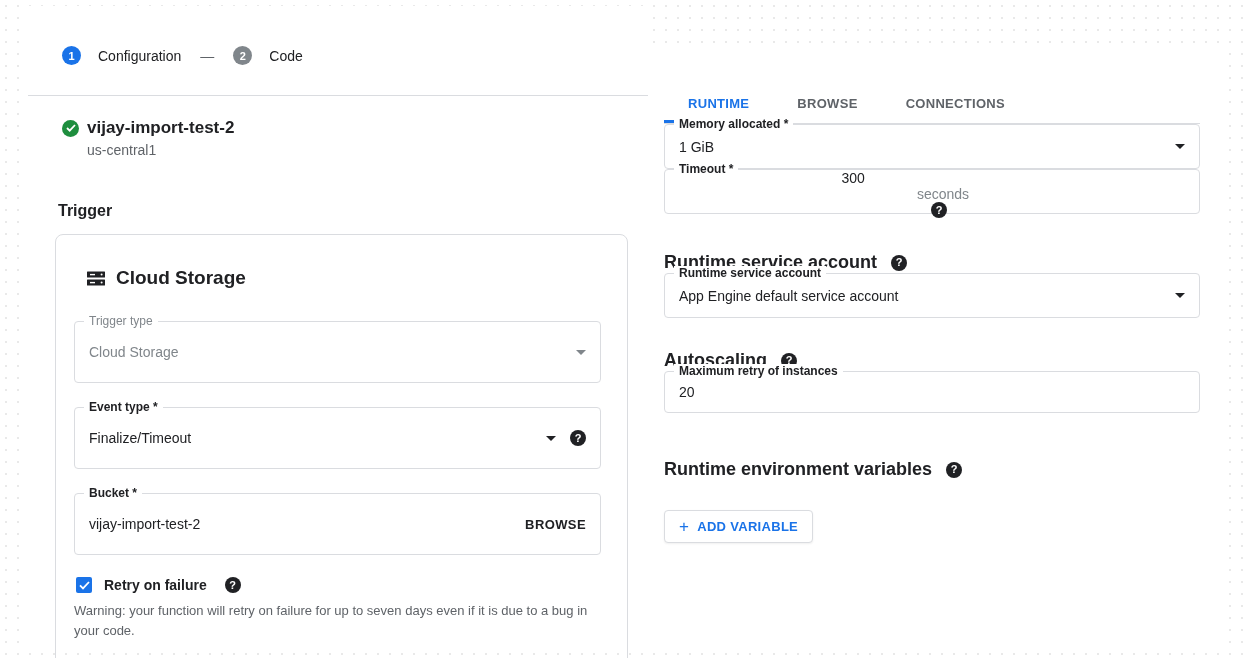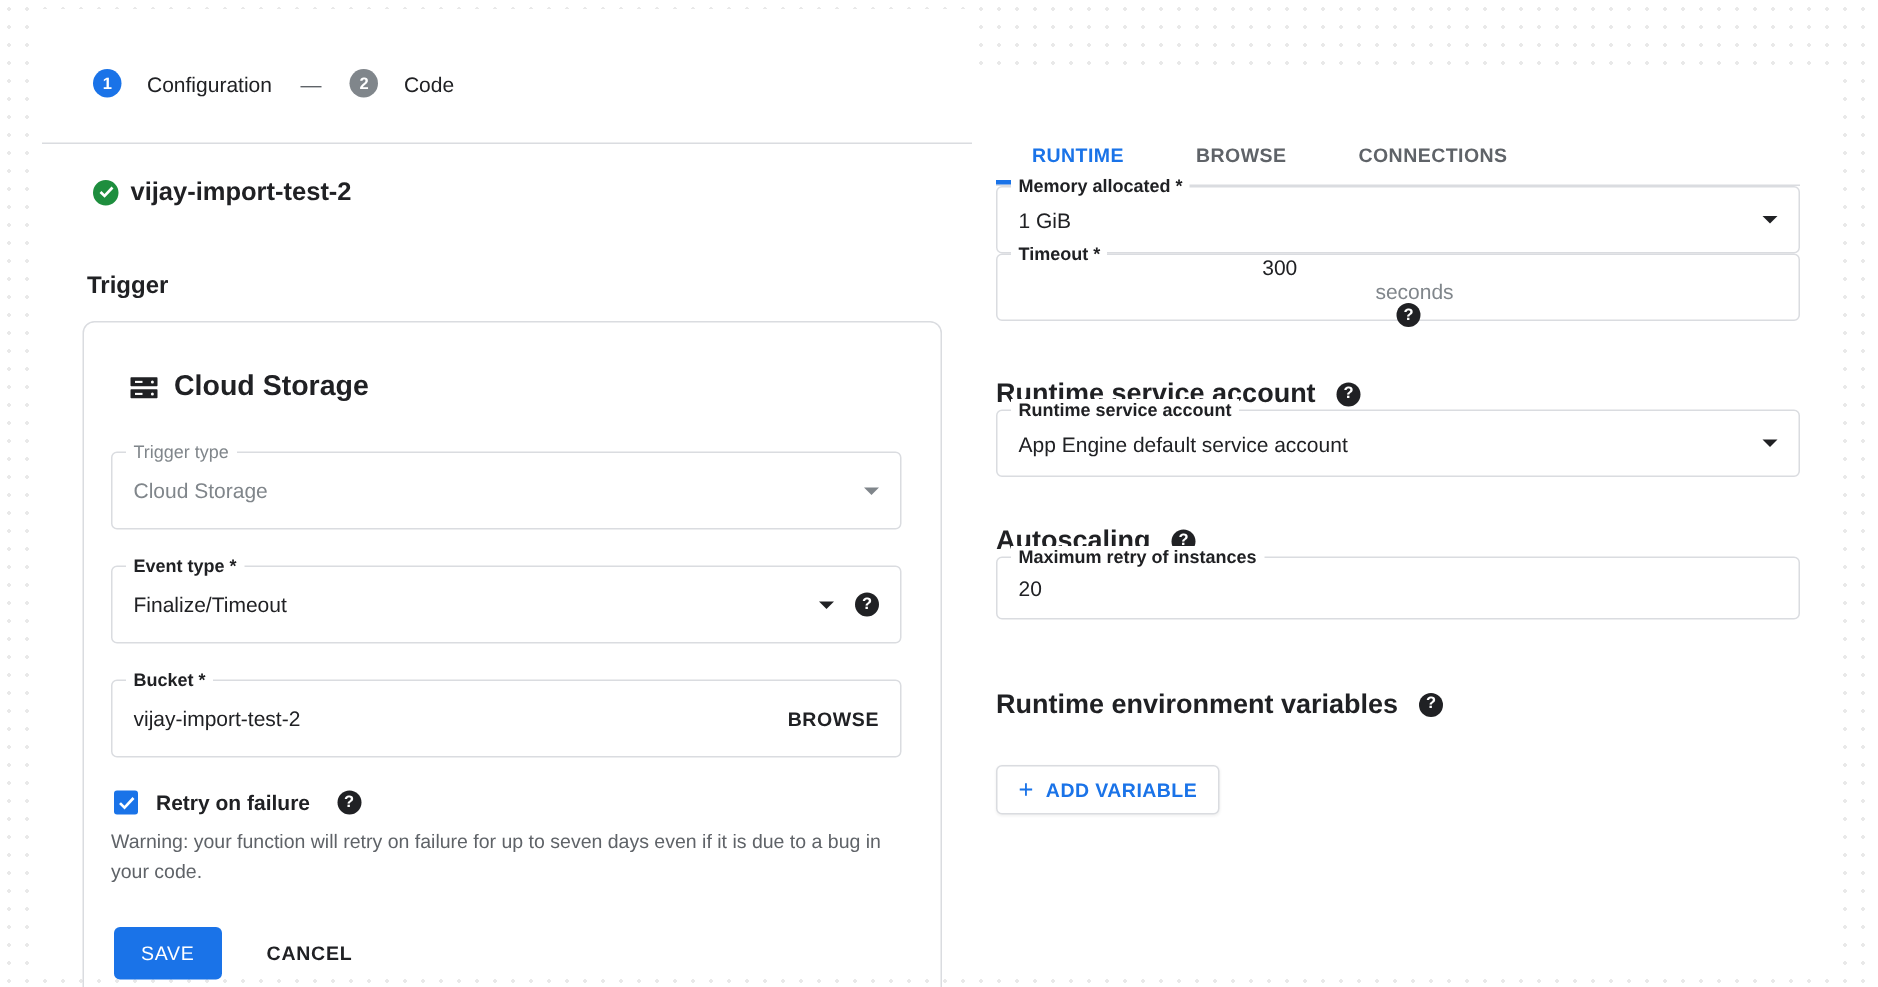--- a/index.html
+++ b/index.html
@@ -34,21 +34,21 @@
   .fn-name { font-size:17px; font-weight:700; }
   .fn-region { font-size:14px; color:#5f6368; margin:4px 0 0 59px; }
 
   
   .trigger-heading { font-size:16px; font-weight:700; margin:44px 0 0 30px; }
   .trigger-card { margin:14px 0 0 27px; width:573px; border:1px solid #dadce0;
     border-radius:8px; padding:22px 26px 16px 18px; }
   .card-title { display:flex; align-items:center; gap:10px; margin:10px 0 32px 12px;
     font-size:19px; font-weight:700; }
 
-  .field { position:relative; border:1px solid #dadce0; border-radius:4px; height:52px;
+  .field { position:relative; border:1px solid #dadce0; border-radius:4px; height:62px;
     display:flex; align-items:center; padding:0 14px; width:100%; background:#fff; }
   .field + .field { margin-top:24px; }
   .field-label { position:absolute; top:-8px; left:9px; background:#fff; padding:0 5px;
     font-size:12px; font-weight:700; color:#202124; line-height:14px; white-space:nowrap; }
   .field-label.muted { color:#80868b; font-weight:400; }
   .field-value { font-size:14px; color:#202124; flex:1; }
   .field-value.muted { color:#80868b; }
   .field input { border:none; outline:none; flex:1; font-family:inherit; font-size:14px;
     color:#202124; background:transparent; }
   .caret { width:0; height:0; border-left:5px solid transparent; border-right:5px solid transparent;
@@ -115,20 +115,21 @@
   <hr class="divider">
 
   <div class="fn-header">
     <span class="check-circle">
       <svg width="10" height="8" viewBox="0 0 10 8">
           <path d="M1 4 L3.7 6.6 L9 1" stroke="#fff" stroke-width="1.8" fill="none"></path>
         </svg>
     </span>
     <span class="fn-name">vijay-import-test-2</span>
   </div>
+  <div class="fn-region">us-central1</div>
 
   <h2 class="trigger-heading">Trigger</h2>
 
   <div class="trigger-card">
 
     <div class="card-title">
       <span style="display:flex;">
         <svg width="20" height="17" viewBox="0 0 20 17">
           <rect x="1" y="1.5" width="18" height="6" rx="0.5" fill="#202124"></rect>
           <rect x="1" y="9.5" width="18" height="6" rx="0.5" fill="#202124"></rect>

